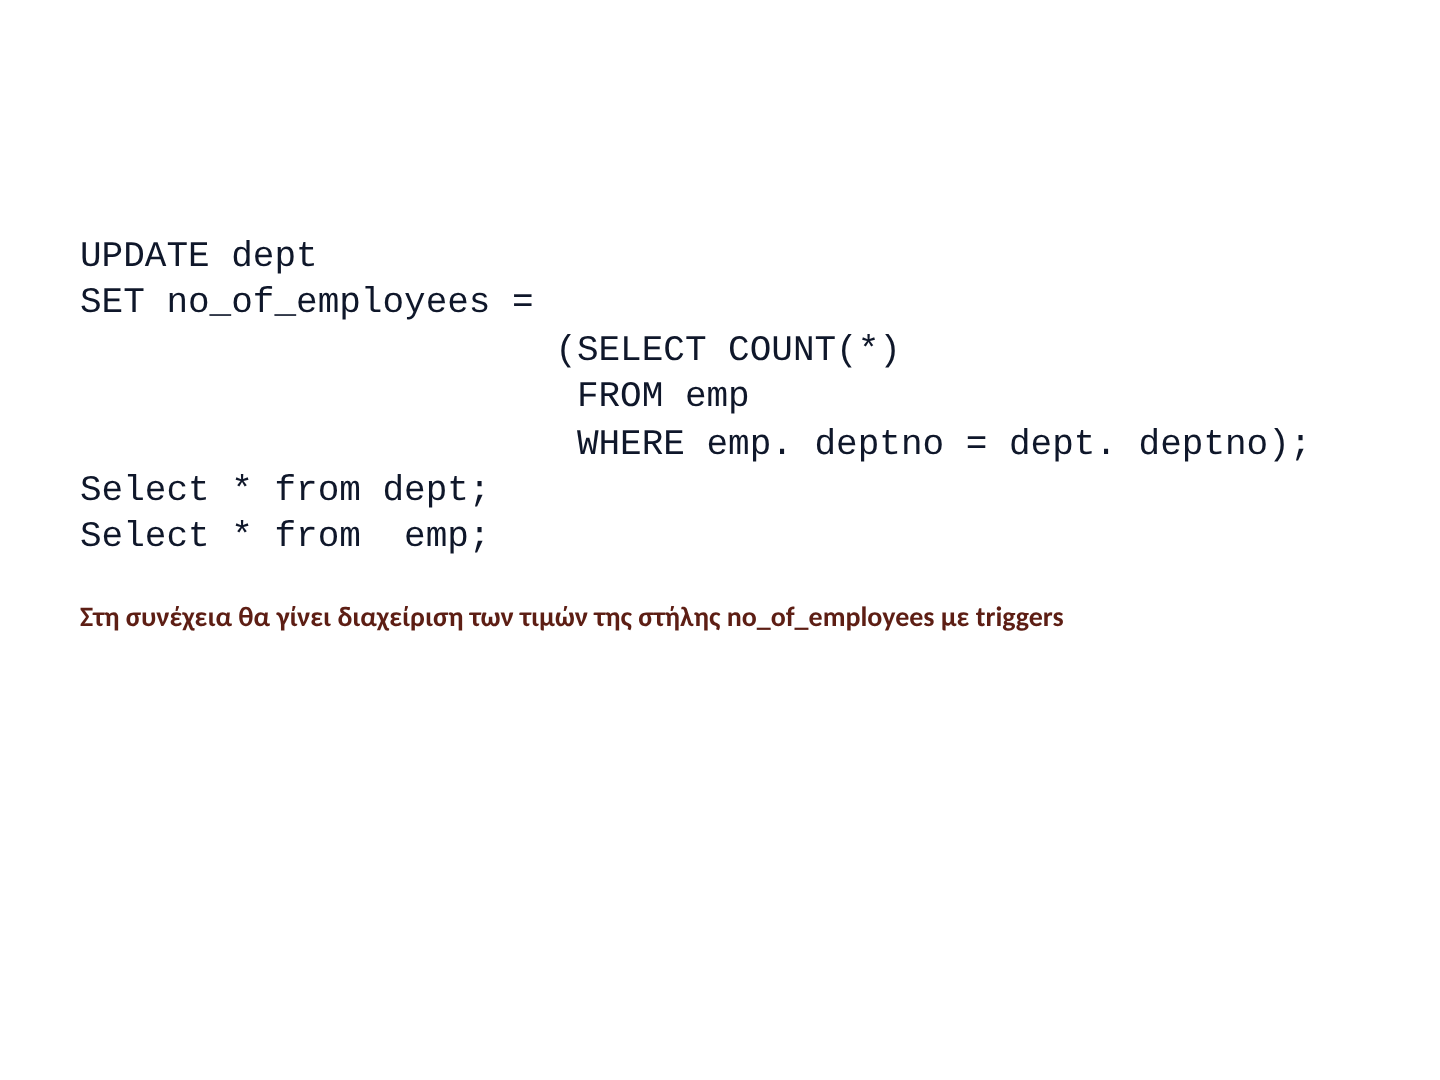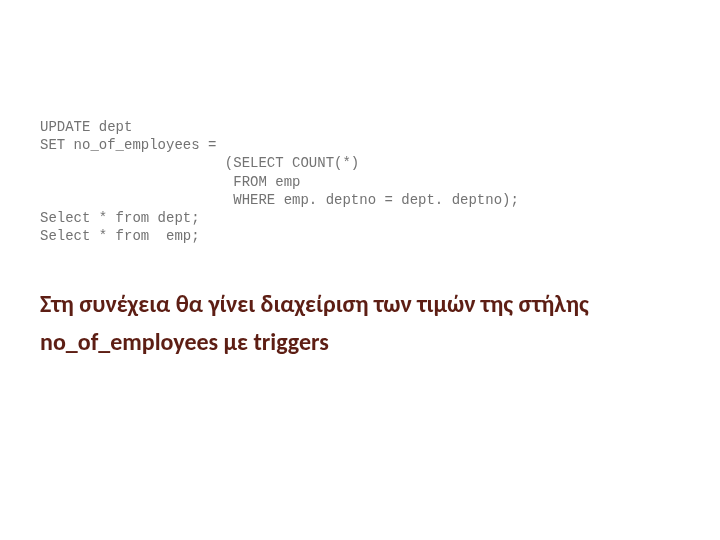--- a/index.html
+++ b/index.html
@@ -9,29 +9,29 @@
     height: 540px;
     background: #ffffff;
     font-family: Calibri, Arial, sans-serif;
   }
   .page {
     box-sizing: border-box;
     padding: 118px 40px 0 40px;
   }
   .code-block {
     font-family: "Courier New", Courier, monospace;
-    font-size: 14px;
+    font-size: 18px;
     line-height: 1.3;
-    color: #737373;
+    color: #0f172a;
     white-space: pre;
-    margin-bottom: 40px;
+    margin-bottom: 16px;
   }
   .note {
     font-family: Calibri, Arial, sans-serif;
-    font-size: 24px;
+    font-size: 14px;
     line-height: 1.55;
     color: #5d1e14;
     font-weight: 700;
     max-width: 640px;
   }
 </style>
 </head>
 <body>
 
 <div class="page">

